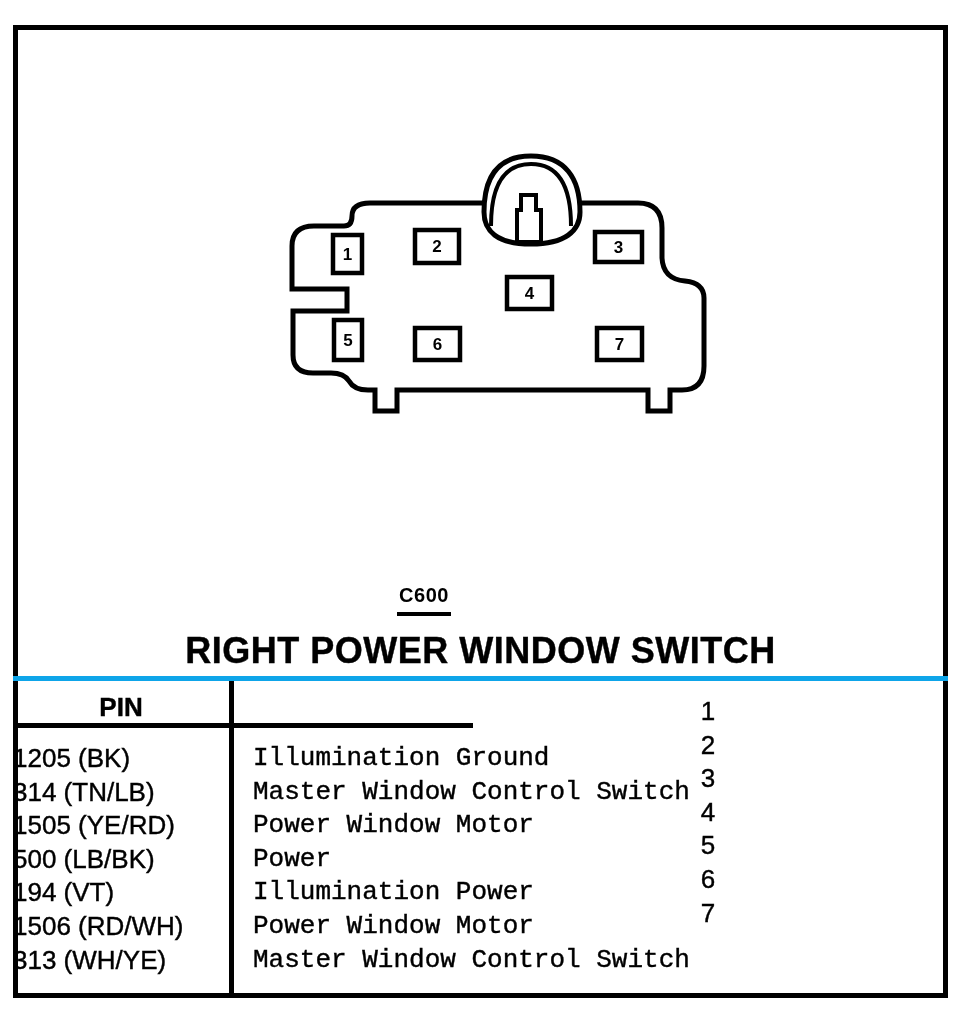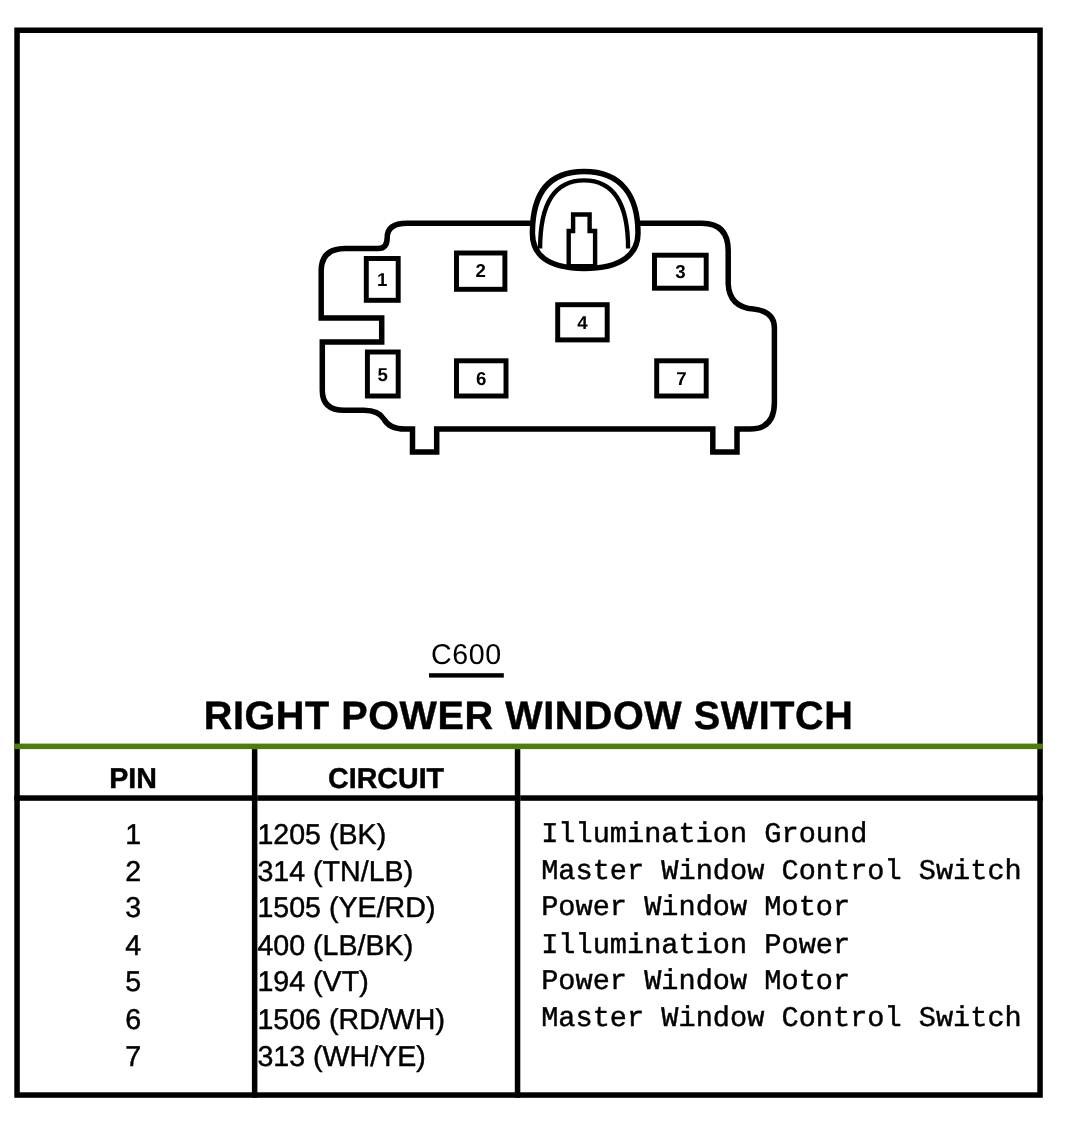--- a/index.html
+++ b/index.html
@@ -19,41 +19,41 @@
   }
   .connector-svg{
     position:absolute;
     left:270px;top:135px;
     width:460px;height:290px;
   }
   .connector-id{
     position:absolute;
     left:13px;top:580px;width:822px;
     text-align:center;
-    font-size:26px;font-weight:normal;line-height:30px;
+    font-size:20px;font-weight:bold;line-height:30px;
     letter-spacing:0.5px;
   }
   .connector-id .u{
     display:inline-block;
     border-bottom:4px solid #000;
     padding:0 2px 2px 2px;
   }
   .connector-title{
     position:absolute;
     left:13px;top:634px;width:935px;
     text-align:center;
     font-size:36px;font-weight:bold;line-height:34px;
     letter-spacing:0.5px;
     -webkit-text-stroke:0.4px #000;
   }
   .pin-table{
     position:absolute;
     left:13px;top:676px;width:935px;height:322px;
     box-sizing:border-box;
-    border-top:5px solid #4d7c0f;
+    border-top:5px solid #0ea5e9;
     display:grid;
     grid-template-columns:221px 239px 1fr;
     grid-template-rows:47px 1fr;
     font-size:26px;
   }
   .pin-table .cell{box-sizing:border-box;}
   .pin-table .hcell{
     border-bottom:5px solid #000;
     font-weight:bold;
     text-align:center;
@@ -154,43 +154,43 @@
   </svg>
 
   <div class="connector-id">
     <span class="u">C600</span>
   </div>
 
   <div class="connector-title">RIGHT POWER WINDOW SWITCH</div>
 
   <div class="pin-table">
     <div class="cell hcell c1">PIN</div>
-    <div class="cell hcell c2">CIRCUIT</div>
     <div class="cell hcell"></div>
 
     <div class="cell bcell bc1 c1">
       <div class="line">1</div>
       <div class="line">2</div>
       <div class="line">3</div>
       <div class="line">4</div>
       <div class="line">5</div>
       <div class="line">6</div>
       <div class="line">7</div>
     </div>
     <div class="cell bcell bc2 c2">
       <div class="line">1205 (BK)</div>
       <div class="line">314 (TN/LB)</div>
       <div class="line">1505 (YE/RD)</div>
-      <div class="line">400 (LB/BK)</div>
+      <div class="line">500 (LB/BK)</div>
       <div class="line">194 (VT)</div>
       <div class="line">1506 (RD/WH)</div>
       <div class="line">313 (WH/YE)</div>
     </div>
     <div class="cell bcell bc3">
       <div class="line">Illumination Ground</div>
       <div class="line">Master Window Control Switch</div>
       <div class="line">Power Window Motor</div>
+      <div class="line">Power</div>
       <div class="line">Illumination Power</div>
       <div class="line">Power Window Motor</div>
       <div class="line">Master Window Control Switch</div>
     </div>
   </div>
 </div>
 
 </body></html>

